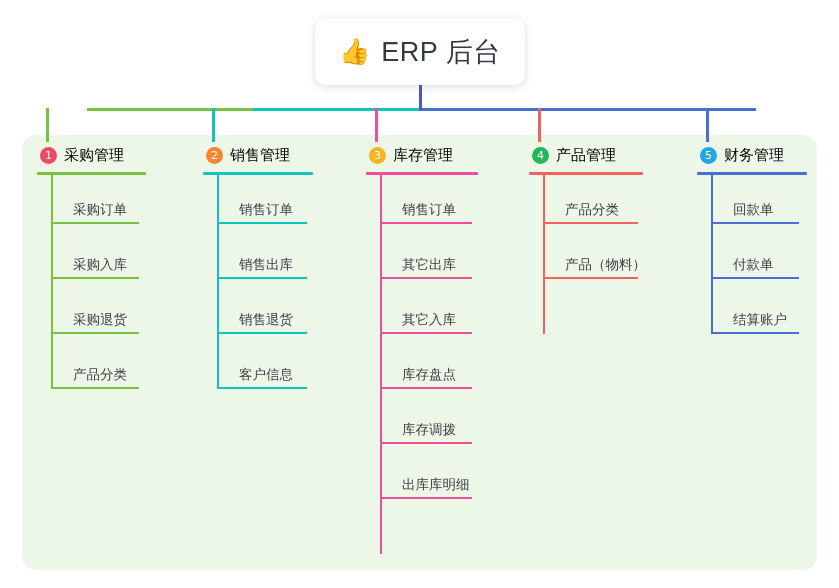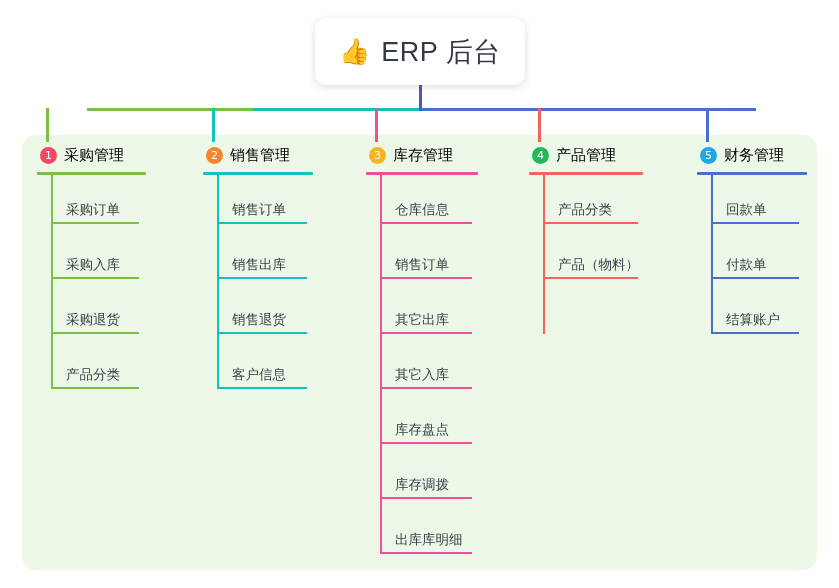--- a/index.html
+++ b/index.html
@@ -47,21 +47,21 @@
   }
   .col-title{font-size:15px;color:#000000;white-space:nowrap;}
   .col-rule{height:3px;margin-top:4px;border-radius:1px;}
 
   .leaf-wrap{position:relative;margin-top:0;}
   .spine{position:absolute;left:14px;top:0;width:2px;}
   .leaf{
     position:relative;height:55px;
   }
   .leaf-text{
-    position:absolute;left:29px;bottom:11px;
+    position:absolute;left:36px;bottom:11px;
     font-size:13.5px;color:#3a3f47;white-space:nowrap;
   }
   .leaf-rule{
     position:absolute;left:14px;bottom:6px;height:2px;
   }
 </style>
 </head>
 <body>
 
 <div id="stage">
@@ -144,24 +144,20 @@
       </div>
       <div class="col" style="left: 366px;">
         <div class="col-head">
           <span class="badge" style="background: rgb(245, 181, 33);">3</span>
           <span class="col-title">库存管理</span>
         </div>
         <div class="col-rule" style="width: 112px; background: rgb(239, 78, 155);"></div>
         <div class="leaf-wrap">
           <div class="spine" style="background: rgb(239, 78, 155); height: 379px;"></div>
           <div class="leaf">
-            <span class="leaf-text">仓库信息</span>
-            <div class="leaf-rule" style="width: 92px; background: rgb(239, 78, 155);"></div>
-          </div>
-          <div class="leaf">
             <span class="leaf-text">销售订单</span>
             <div class="leaf-rule" style="width: 92px; background: rgb(239, 78, 155);"></div>
           </div>
           <div class="leaf">
             <span class="leaf-text">其它出库</span>
             <div class="leaf-rule" style="width: 92px; background: rgb(239, 78, 155);"></div>
           </div>
           <div class="leaf">
             <span class="leaf-text">其它入库</span>
             <div class="leaf-rule" style="width: 92px; background: rgb(239, 78, 155);"></div>

